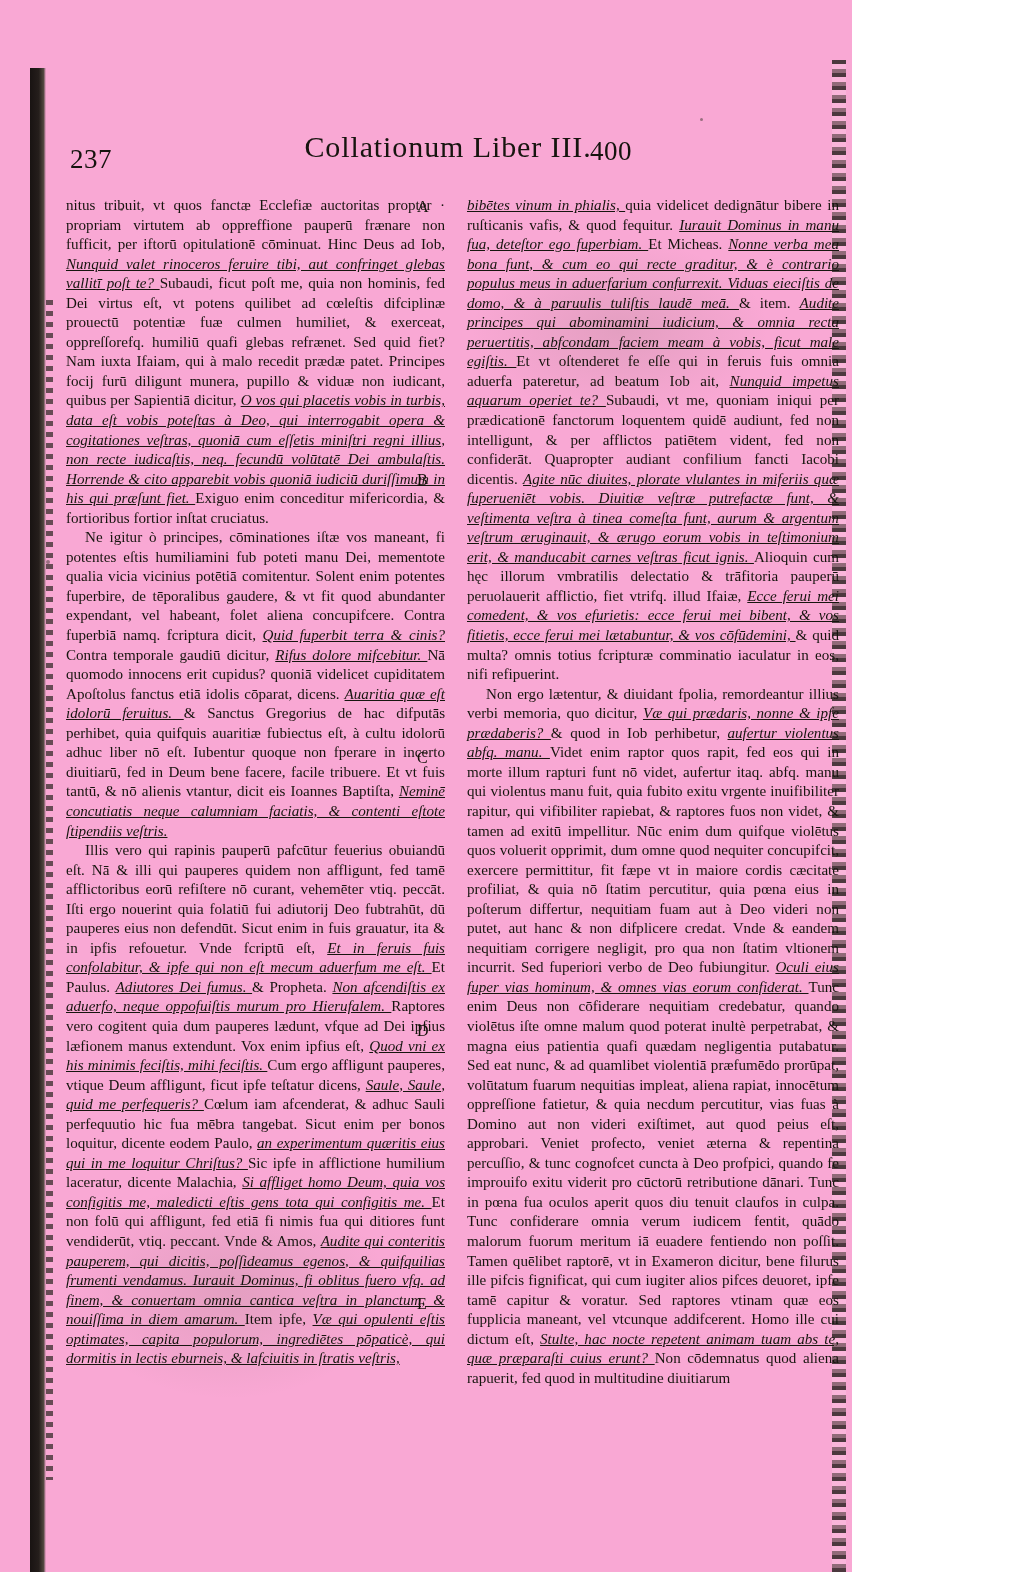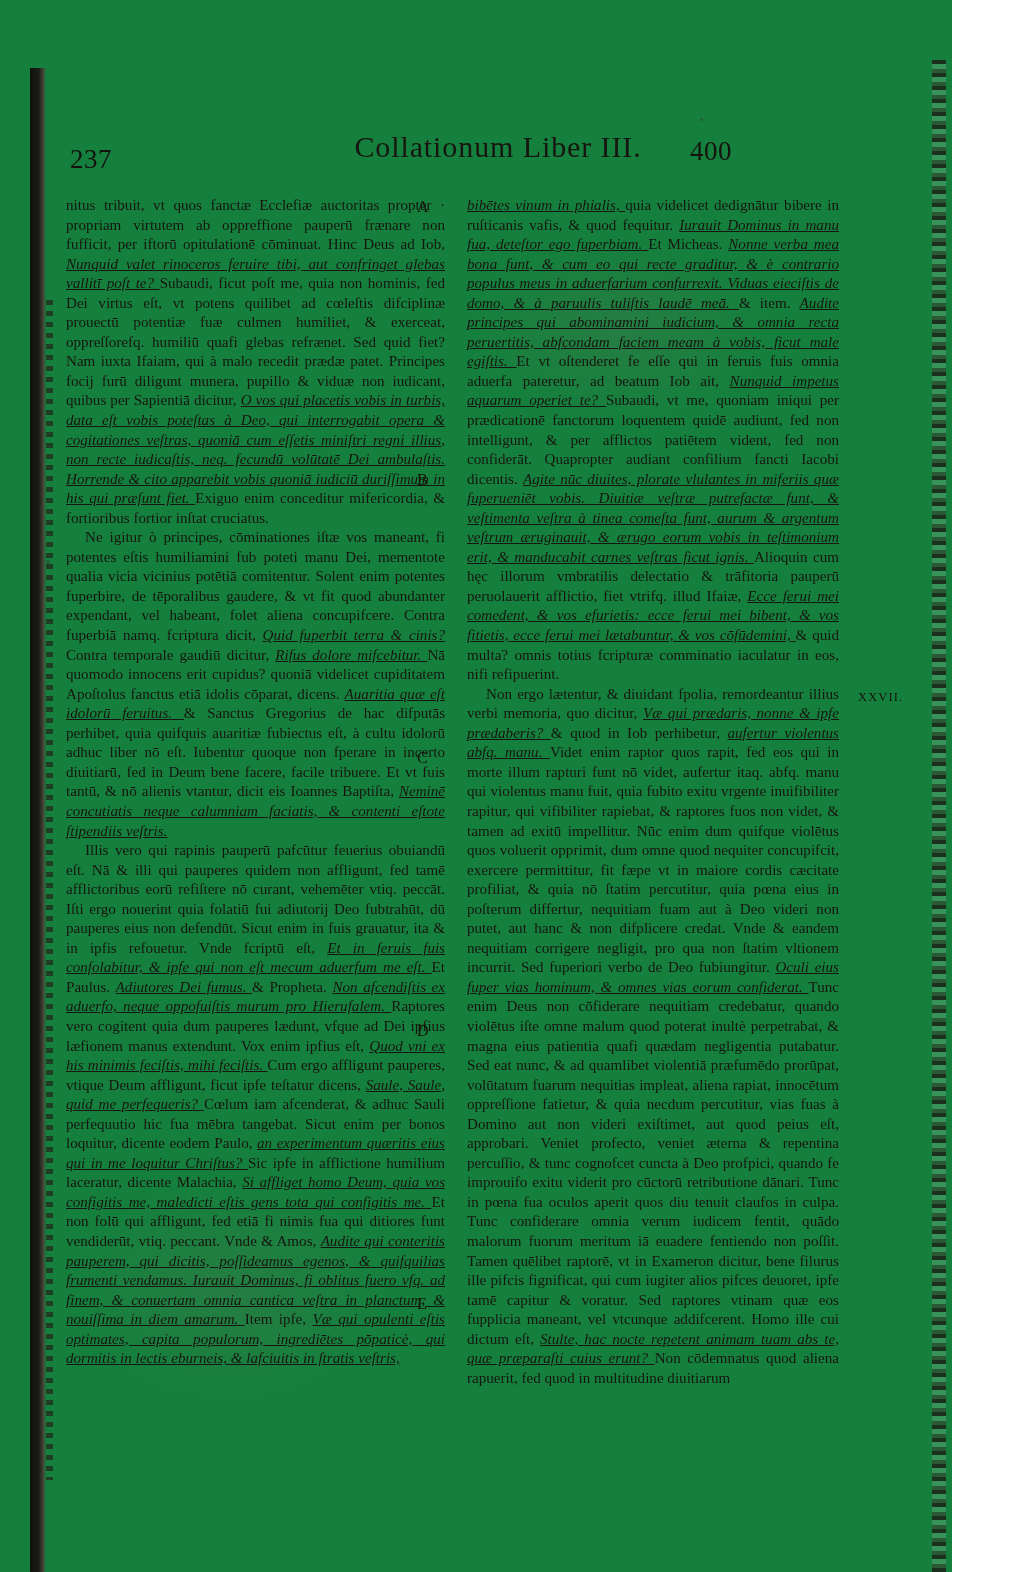--- a/index.html
+++ b/index.html
@@ -4,23 +4,23 @@
 <title>Collationum Liber III — 237/238</title>
 <style>
   html, body {
     margin: 0;
     padding: 0;
     background: #ffffff;
   }
 
   #page {
     position: relative;
-    width: 952px;
+    width: 852px;
     height: 1572px;
-    background: #15803d;
+    background: #f9a8d4;
     overflow: hidden;
     font-family: "Liberation Serif", "DejaVu Serif", serif;
     color: #17150f;
   }
 
   
   .scan-edge-left {
     position: absolute;
     left: 30px;
     top: 68px;

